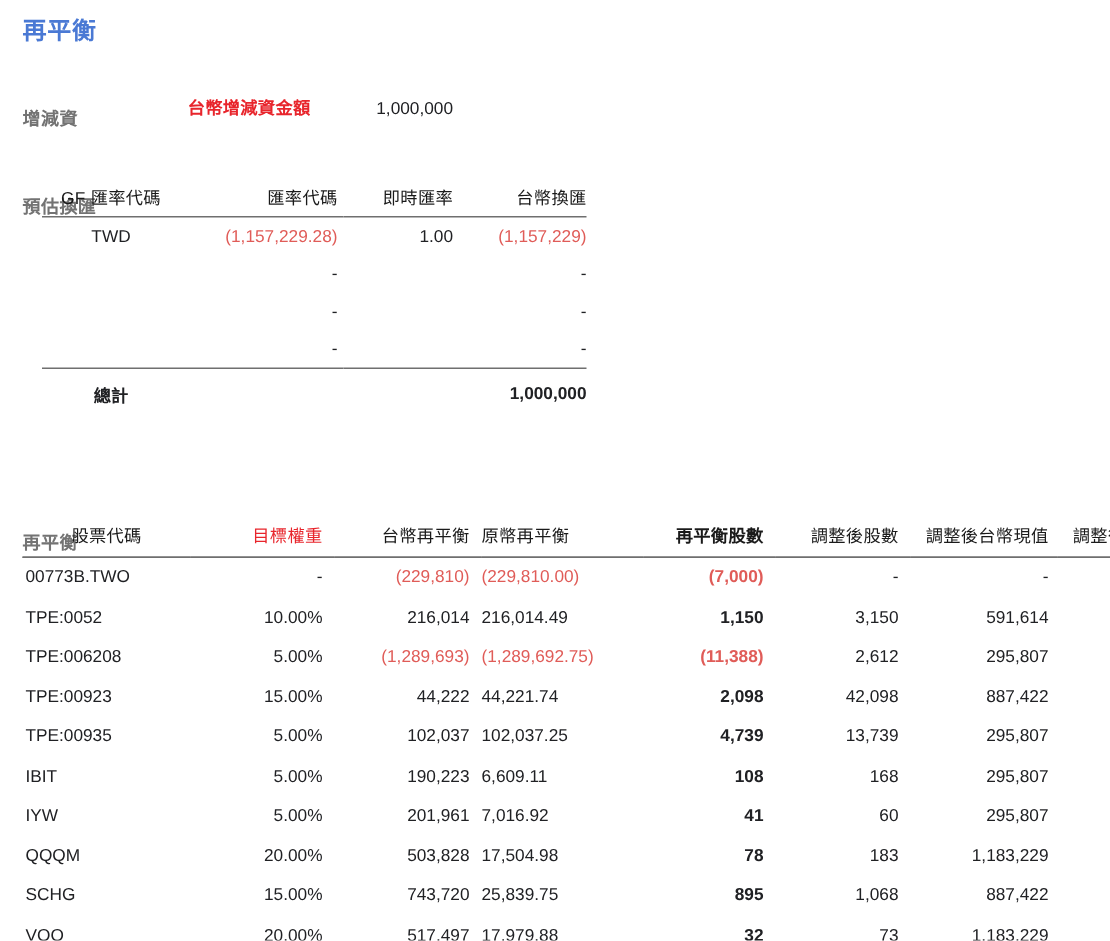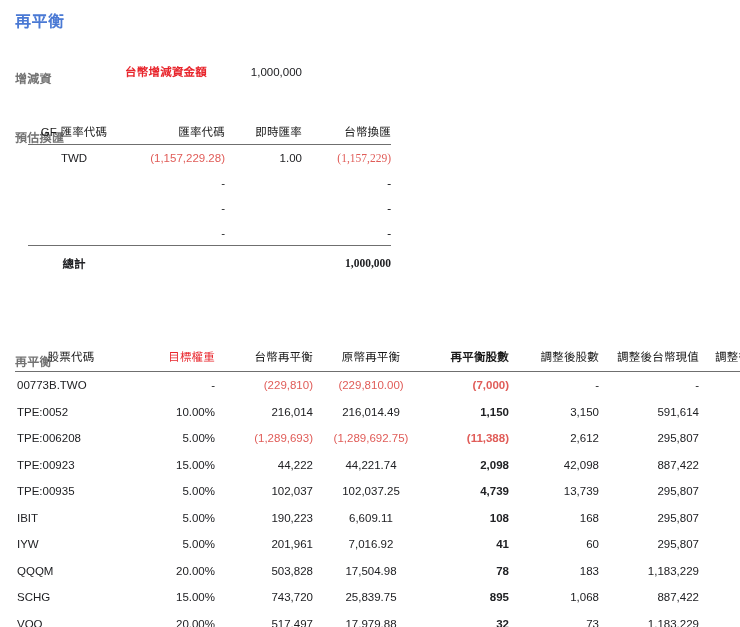--- a/index.html
+++ b/index.html
@@ -120,21 +120,21 @@
   }
   #fx-table thead tr {
     border-bottom: 1.6px solid #6f6f6f;
   }
   #fx-table td {
     height: 25px;
   }
   #fx-table .c-code   { width: 92px; text-align: center; }
   #fx-table .c-orig   { width: 105px; text-align: right; padding-right: 4px;}
   #fx-table .c-rate   { width: 73px; text-align: right; padding-right: 4px;}
-  #fx-table .c-twd    { width: 85px; text-align: right; font-family: Liberation Serif, serif; }
+  #fx-table .c-twd    { width: 85px; text-align: right; }
   #fx-table tbody tr.blank-row td { height: 25px; }
   #fx-table tfoot tr {
     border-top: 1.6px solid #6f6f6f;
   }
   #fx-table tfoot td {
     height: 28px;
     font-weight: 700;
     padding-top: 3px;
   }
   #fx-table tfoot .c-code { text-align: center; }
@@ -152,21 +152,21 @@
   }
   #rebalance-table thead tr {
     border-bottom: 1.6px solid #6f6f6f;
   }
   #rebalance-table td {
     height: 26.5px;
   }
   #rebalance-table .col-ticker  { width: 112px; text-align: left; padding-left: 2px;}
   #rebalance-table .col-weight  { width: 88px;  text-align: right; padding-right: 8px;}
   #rebalance-table .col-twdreb  { width: 90px;  text-align: right; padding-right: 8px;}
-  #rebalance-table .col-orgreb  { width: 100px; text-align: center; padding-right: 8px;}
+  #rebalance-table .col-orgreb  { width: 100px; text-align: left; padding-right: 8px;}
   #rebalance-table .col-shares  { width: 80px;  text-align: right; padding-right: 8px; font-weight: bold;}
   #rebalance-table .col-adjsh   { width: 82px;  text-align: right; padding-right: 8px;}
   #rebalance-table .col-adjtwd  { width: 92px;  text-align: right; padding-right: 6px;}
   #rebalance-table .col-adjorg  { width: 92px;  text-align: right; padding-right: 2px;}
   #rebalance-table thead th.col-ticker { text-align: center; padding-left: 0; }
 
   .hdr-accent { color: #e8252c; }
   .neg { color: #e05c58; }
 </style>
 </head>

